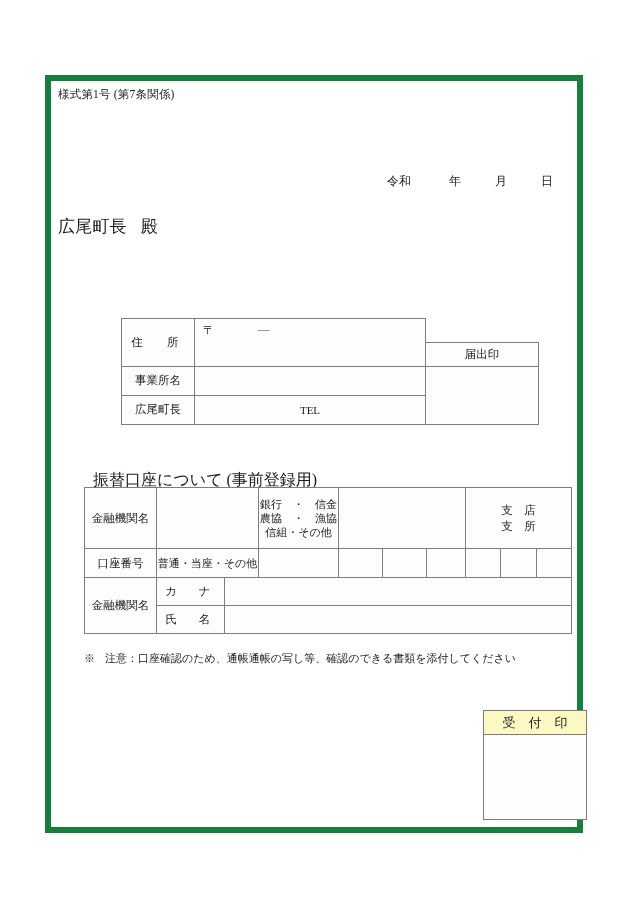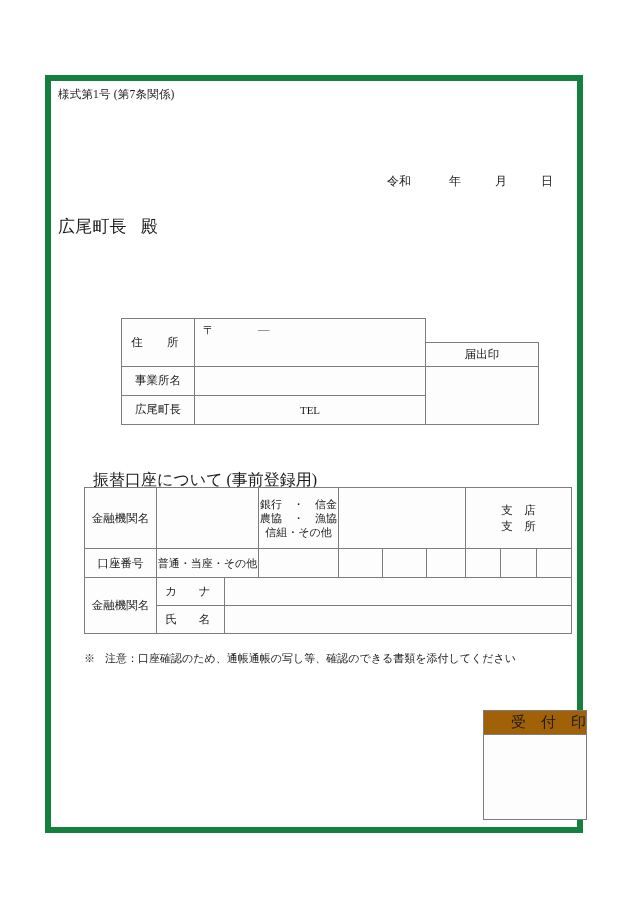--- a/index.html
+++ b/index.html
@@ -187,23 +187,22 @@
 
   
   #tbl-receipt {
     position: absolute;
     left: 432px;
     top: 629px;
     width: 104px;
   }
   #tbl-receipt td.rc-hdr {
     height: 23px;
-    background: #a16207;
-    font-size: 15px;
-    text-align: right;
+    background: #fef9c3;
+    font-size: 13px;
   }
   #tbl-receipt td.rc-body {
     height: 84px;
   }
 </style>
 </head>
 <body>
 
 <div id="page-frame">
   <div class="inner">

